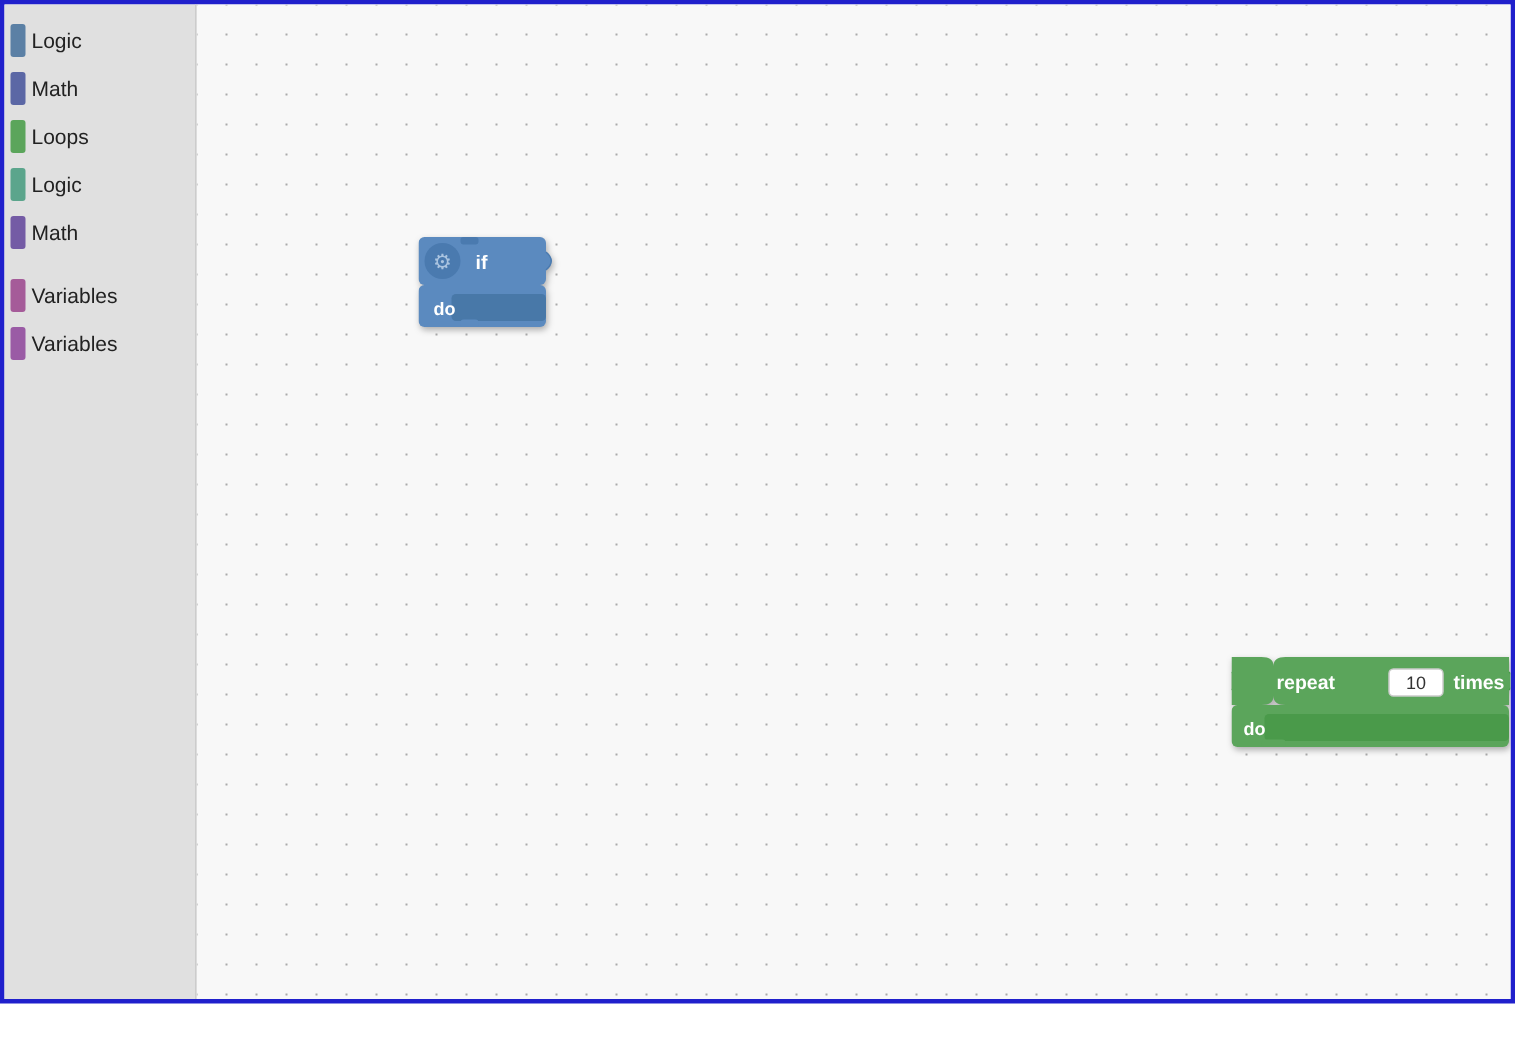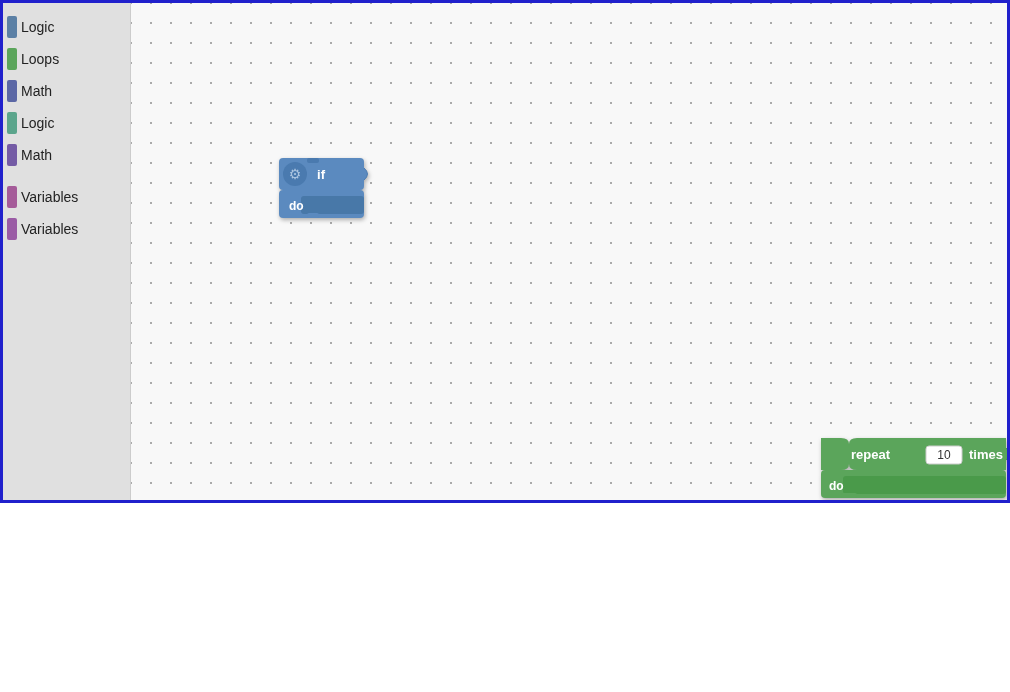--- a/index.html
+++ b/index.html
@@ -7,21 +7,21 @@
     body {
       width: 1010px;
       height: 692px;
       background: #fff;
       font-family: sans-serif;
       overflow: hidden;
     }
 
     .outer-border {
       width: 1010px;
-      height: 503px;
+      height: 669px;
       border: 3px solid #2020cc;
       display: flex;
       position: relative;
     }
 
     
     .sidebar {
       width: 128px;
       min-width: 128px;
       background: #e0e0e0;
@@ -106,26 +106,26 @@
 <body>
 
 <div class="outer-border">
 
   <div class="sidebar">
     <div class="sidebar-item">
       <div class="color-dot" style="background:#5b80a5;"></div>
       <span>Logic</span>
     </div>
     <div class="sidebar-item">
+      <div class="color-dot" style="background:#5b67a5;"></div>
+      <span>Math</span>
+    </div>
+    <div class="sidebar-item">
       <div class="color-dot" style="background:#5ba55b;"></div>
       <span>Loops</span>
-    </div>
-    <div class="sidebar-item">
-      <div class="color-dot" style="background:#5b67a5;"></div>
-      <span>Math</span>
     </div>
     <div class="sidebar-item">
       <div class="color-dot" style="background:#5ba58c;"></div>
       <span>Logic</span>
     </div>
     <div class="sidebar-item">
       <div class="color-dot" style="background:#745ba5;"></div>
       <span>Math</span>
     </div>
     <div class="spacer"></div>

